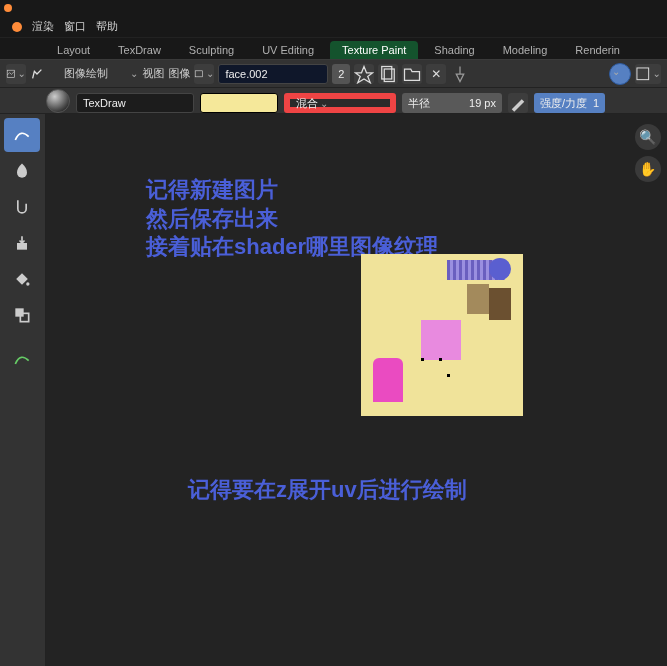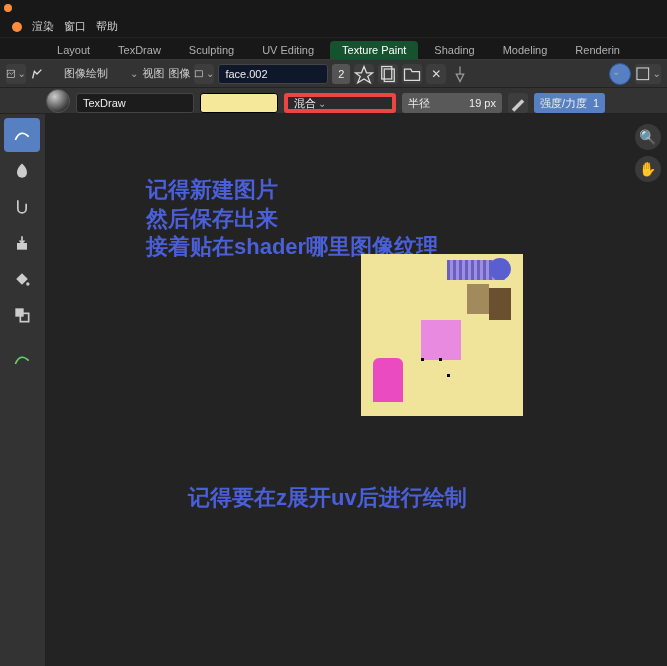--- a/index.html
+++ b/index.html
@@ -24,37 +24,37 @@
   .chev::after { content: "⌄"; font-size: 10px; color: #aaa; margin-left: 2px; }
   .imgname { flex: 0 0 auto; min-width: 110px; height: 20px; background: #0f172a; border: 1px solid #444; border-radius: 3px; padding: 0 6px; color: #eee; font-size: 11px; display: flex; align-items: center; }
   .badge { width: 18px; height: 20px; background: #545454; color: #eee; display: flex; align-items: center; justify-content: center; font-size: 11px; border-radius: 3px; }
   .spacer { flex: 1; }
   .round { width: 22px; height: 22px; border-radius: 50%; background: #5680c2; border: 1px solid #2e5a9e; }
   
   .brushbar { height: 26px; background: #333; display: flex; align-items: flex-end; padding-left: 46px; gap: 6px; border-bottom: 1px solid #222; }
   .sphere { width: 24px; height: 24px; border-radius: 50%; background: radial-gradient(circle at 35% 30%, #ccc, #333 75%); border: 1px solid #555; }
   .brushname { width: 118px; height: 20px; background: #1c1c1c; border: 1px solid #444; border-radius: 3px; padding: 0 6px; color: #eee; font-size: 11px; display: flex; align-items: center; }
   .colorswatch { width: 78px; height: 20px; background: #f5e89a; border: 1px solid #000; border-radius: 3px; }
-  .blend { width: 112px; height: 20px; background: #2a2a2a; border: 4px solid #ef4444; border-radius: 3px; padding: 0 6px; color: #eee; font-size: 11px; display: flex; align-items: center; }
+  .blend { width: 112px; height: 20px; background: #2a2a2a; border: 6px solid #ef4444; border-radius: 3px; padding: 0 6px; color: #eee; font-size: 11px; display: flex; align-items: center; }
   .field { height: 20px; background: #595959; border-radius: 3px; padding: 0 6px; color: #eee; font-size: 11px; display: flex; align-items: center; justify-content: space-between; gap: 6px; }
   .radius { width: 100px; }
   .strength { flex: 0 0 auto; min-width: 70px; background: linear-gradient(to right, #5680c2 0%, #5680c2 100%); }
   .pen { width: 20px; height: 20px; background: #3d3d3d; border-radius: 3px; display: flex; align-items: center; justify-content: center; }
   
   .workspace { display: flex; height: calc(100% - 114px); }
   .toolbar { width: 46px; background: #333; padding: 4px; display: flex; flex-direction: column; gap: 2px; border-right: 1px solid #222; }
   .tool { width: 36px; height: 34px; border-radius: 4px; display: flex; align-items: center; justify-content: center; color: #ccc; }
   .tool.active { background: #5680c2; color: #fff; }
   .tool svg { width: 20px; height: 20px; }
   .tool.sep { margin-top: 8px; }
   
   .canvas { flex: 1; background: #232323; position: relative; }
   .anno { position: absolute; color: #4a5fd8; font-weight: 700; font-size: 22px; line-height: 1.3; }
   .anno1 { left: 100px; top: 62px; }
-  .anno2 { left: 142px; top: 362px; margin-top: 8px; }
+  .anno2 { left: 142px; top: 362px; }
   
   .texture { position: absolute; left: 315px; top: 140px; width: 162px; height: 162px; background: #f0e39a; }
   .tx-row { position: absolute; top: 6px; left: 86px; width: 58px; height: 20px; background: repeating-linear-gradient(90deg, #6a5fbf 0 3px, #9a8fe0 3px 6px); }
   .tx-ball { position: absolute; top: 4px; left: 128px; width: 22px; height: 22px; border-radius: 50%; background: #5a5fd0; }
   .tx-brown1 { position: absolute; top: 30px; left: 106px; width: 22px; height: 30px; background: #a38a5c; }
   .tx-brown2 { position: absolute; top: 34px; left: 128px; width: 22px; height: 32px; background: #6b5030; }
   .tx-pink1 { position: absolute; top: 66px; left: 60px; width: 40px; height: 40px; background: #e88adf; }
   .tx-pink2 { position: absolute; top: 104px; left: 12px; width: 30px; height: 44px; background: #ea4bc1; border-radius: 6px 6px 0 0; }
   .tx-dot { position: absolute; width: 3px; height: 3px; background: #000; }
   

